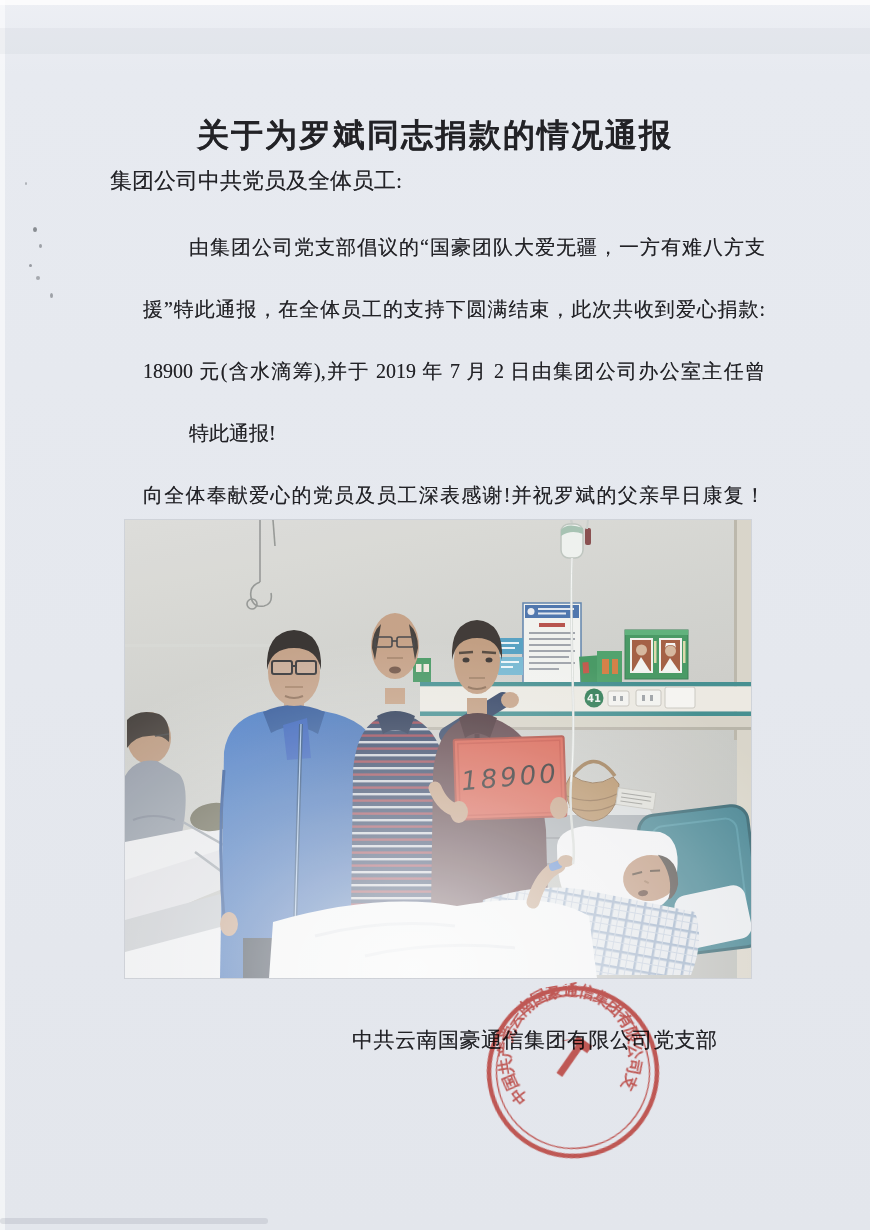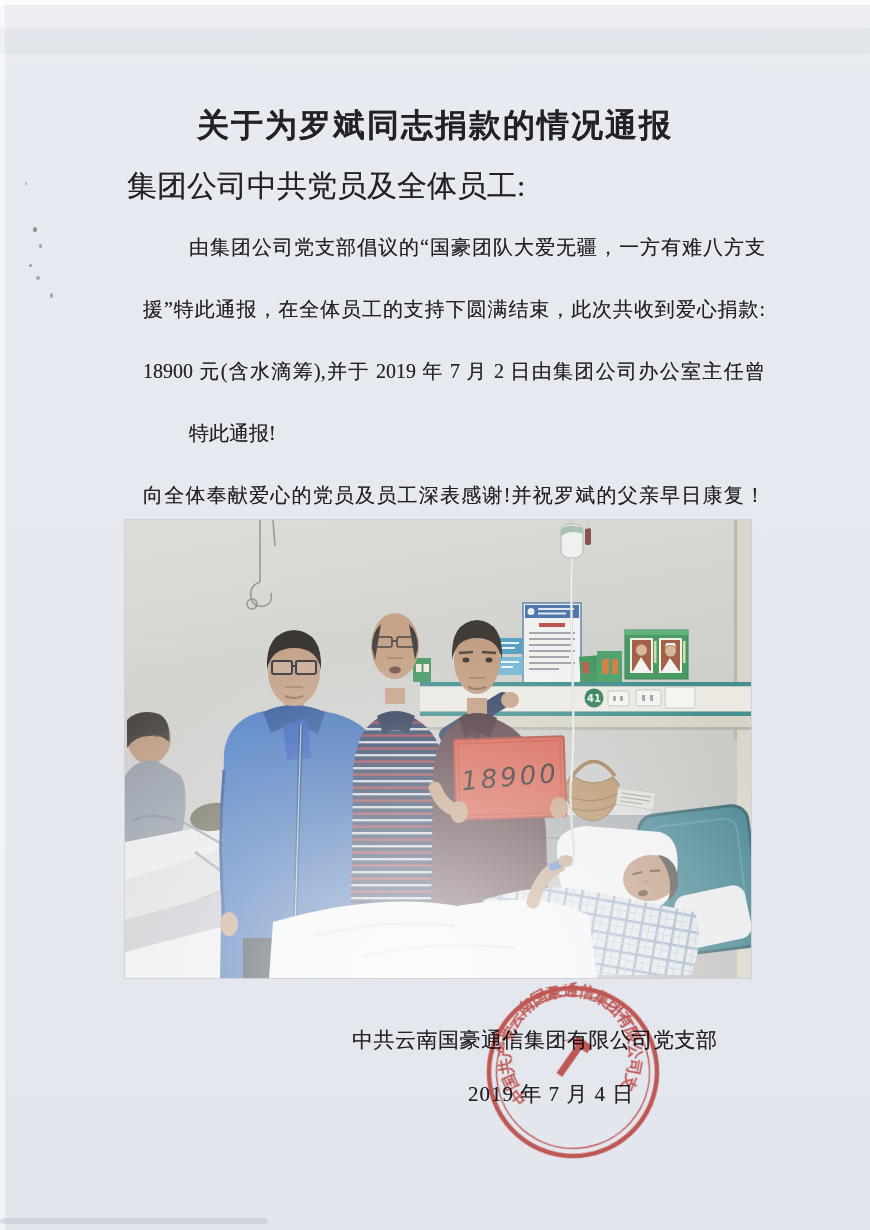--- a/index.html
+++ b/index.html
@@ -10,26 +10,26 @@
     font-family:"Liberation Serif","DejaVu Serif",serif;
     color:#26262a;
   }
   .scan-strip-top{position:absolute;left:0;top:0;width:870px;height:5px;background:#fbfbfc;}
   .scan-strip-left{position:absolute;left:0;top:0;width:5px;height:1230px;background:rgba(255,255,255,.55);}
   .scan-band{position:absolute;left:0;top:28px;width:870px;height:26px;background:rgba(170,176,188,.10);}
   .scan-smudge{position:absolute;left:0;top:1218px;width:268px;height:6px;background:rgba(150,155,168,.25);border-radius:3px;}
   .speck{position:absolute;background:#565a60;border-radius:50%;}
 
   .doc-title{
-    position:absolute;left:0;top:104px;width:870px;text-align:center;
+    position:absolute;left:0;top:114px;width:870px;text-align:center;
     font-size:32px;font-weight:bold;letter-spacing:2px;color:#222226;
     text-shadow:0 0 .5px rgba(20,20,25,.55);
   }
   .salutation{
-    position:absolute;left:127px;top:166px;font-size:30px;color:#222226;
+    position:absolute;left:110px;top:166px;font-size:22px;color:#222226;
     text-shadow:0 0 .4px rgba(20,20,25,.5);
   }
   .body-block{position:absolute;left:127px;top:208px;width:622px;}
   .body-line{
     width:622px;height:46px;line-height:46px;margin:16px;
     font-size:20px;color:#222226;text-shadow:0 0 .4px rgba(20,20,25,.5);
     text-align:justify;text-align-last:justify;white-space:nowrap;
   }
   .body-line.indent{width:576px;padding-left:46px;}
   .body-line.short{text-align-last:left;}
@@ -349,21 +349,20 @@
       <path d="M447,38 C444,120 452,200 446,262 C443,306 452,322 448,344" stroke="#d4d9d4" stroke-width="2.5" fill="none"></path>
       <path d="M447,38 C444,120 452,200 446,262" stroke="#ffffff" stroke-width="0.8" fill="none"></path>
     </g>
 
     <rect x="0" y="0" width="626" height="458" fill="url(#hazeGrad)"></rect>
     <rect x="0" y="0" width="626" height="458" fill="#ffffff" opacity="0.05"></rect>
   </svg>
   </div>
 
   <div class="signature">中共云南国豪通信集团有限公司党支部</div>
-  <div class="doc-date">2019 年 7 月 4 日</div>
 
   <svg class="seal" viewBox="0 0 176 176" xmlns="http://www.w3.org/2000/svg">
     <defs>
       <path id="sealArc" d="M 39.4,106.3 A 60,60 0 1 1 136.6,106.3" fill="none"></path>
     </defs>
     <circle cx="88" cy="88" r="84" fill="none" stroke="#cf453e" stroke-width="4.5"></circle>
     <circle cx="88" cy="88" r="76.5" fill="none" stroke="#cf453e" stroke-width="1.4"></circle>
     <text font-size="16" fill="#cf453e" font-weight="bold">
       <textPath href="#sealArc" startOffset="0" textLength="330">中国共产党云南国豪通信集团有限公司支部委员会</textPath>
     </text>

